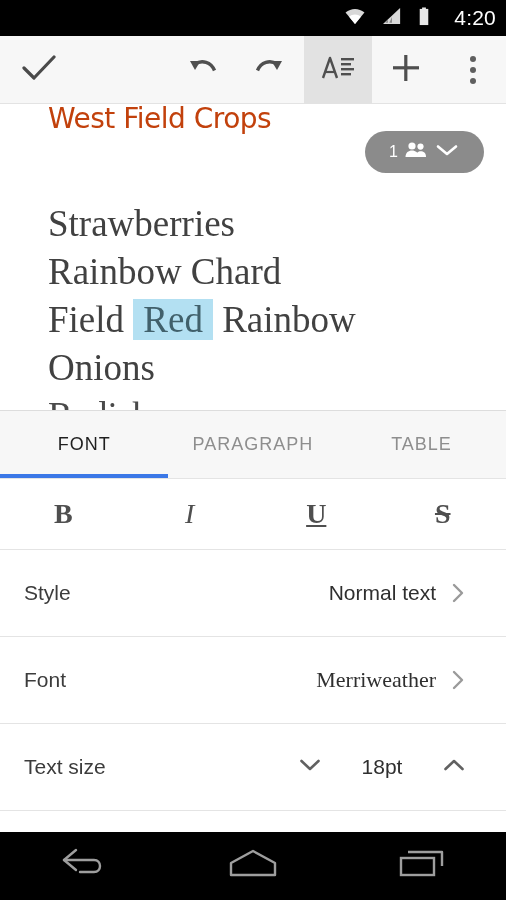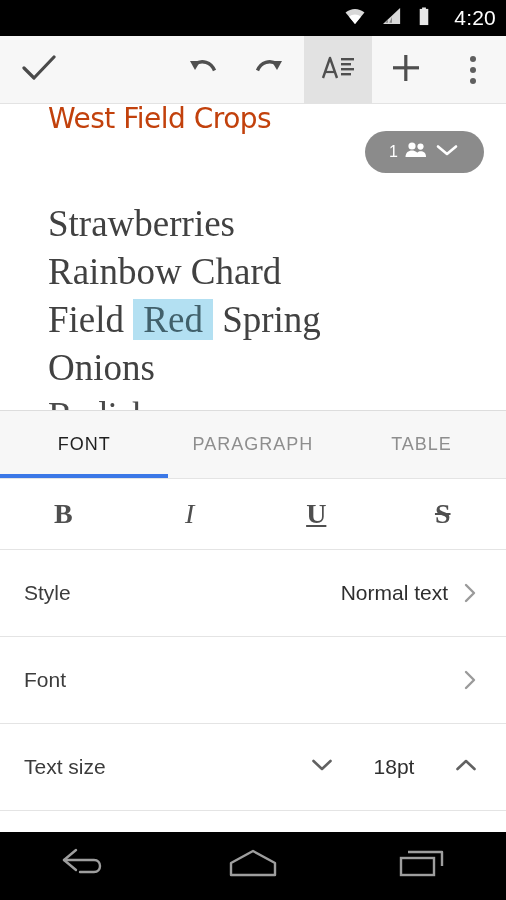--- a/index.html
+++ b/index.html
@@ -122,21 +122,21 @@
     font-family:"Liberation Serif", serif;
   }
   .style-btn.b { font-weight:bold; }
   .style-btn.i { font-style:italic; }
   .style-btn.u { text-decoration:underline; font-weight:bold; }
   .style-btn.s { text-decoration:line-through; font-weight:bold; }
 
   .list-row {
     height:86px; background:#ffffff;
     display:flex; align-items:center;
-    padding:0 28px 0 24px;
+    padding:0 40px 0 24px;
     cursor:pointer;
   }
   .lr-label { font-size:21px; color:#3c3c3c; flex:0 0 auto; }
   .lr-spacer { flex:1 1 auto; }
   .lr-value { font-size:21px; color:#2f2f2f; }
   .lr-value.serif { font-family:"Liberation Serif", serif; font-size:22px; }
   .chev { margin-left:14px; display:flex; align-items:center; }
   .stepper-down { margin-right:34px; display:flex; align-items:center; cursor:pointer; }
   .stepper-up { margin-left:34px; display:flex; align-items:center; cursor:pointer; }
   .size-val { font-size:21px; color:#2f2f2f; min-width:52px; text-align:center; }
@@ -266,21 +266,21 @@
     </div>
 
     <div class="doc-body">
       <div class="doc-line">
         <span>Strawberries</span>
       </div>
       <div class="doc-line">
         <span>Rainbow Chard</span>
       </div>
       <div class="doc-line">
-        <span>Field </span><span class="sel">Red</span><span> Spring</span>
+        <span>Field </span><span class="sel">Red</span><span> Rainbow</span>
       </div>
       <div class="doc-line">
         <span>Onions</span>
       </div>
       <div class="doc-line partial">
         <span>Radishes</span>
       </div>
     </div>
   </div>
 
@@ -327,20 +327,21 @@
           <path d="M4 4 L12 12 L4 20" fill="none" stroke="#9a9a9a" stroke-width="2.4" stroke-linecap="round" stroke-linejoin="round"></path>
         </svg>
       </span>
     </div>
 
     <div class="panel-divider"></div>
 
     <div class="list-row">
       <span class="lr-label">Font</span>
       <span class="lr-spacer"></span>
+      <span class="lr-value serif">Merriweather</span>
       <span class="chev">
         <svg width="16" height="24" viewBox="0 0 16 24">
           <path d="M4 4 L12 12 L4 20" fill="none" stroke="#9a9a9a" stroke-width="2.4" stroke-linecap="round" stroke-linejoin="round"></path>
         </svg>
       </span>
     </div>
 
     <div class="panel-divider"></div>
 
     <div class="list-row">

